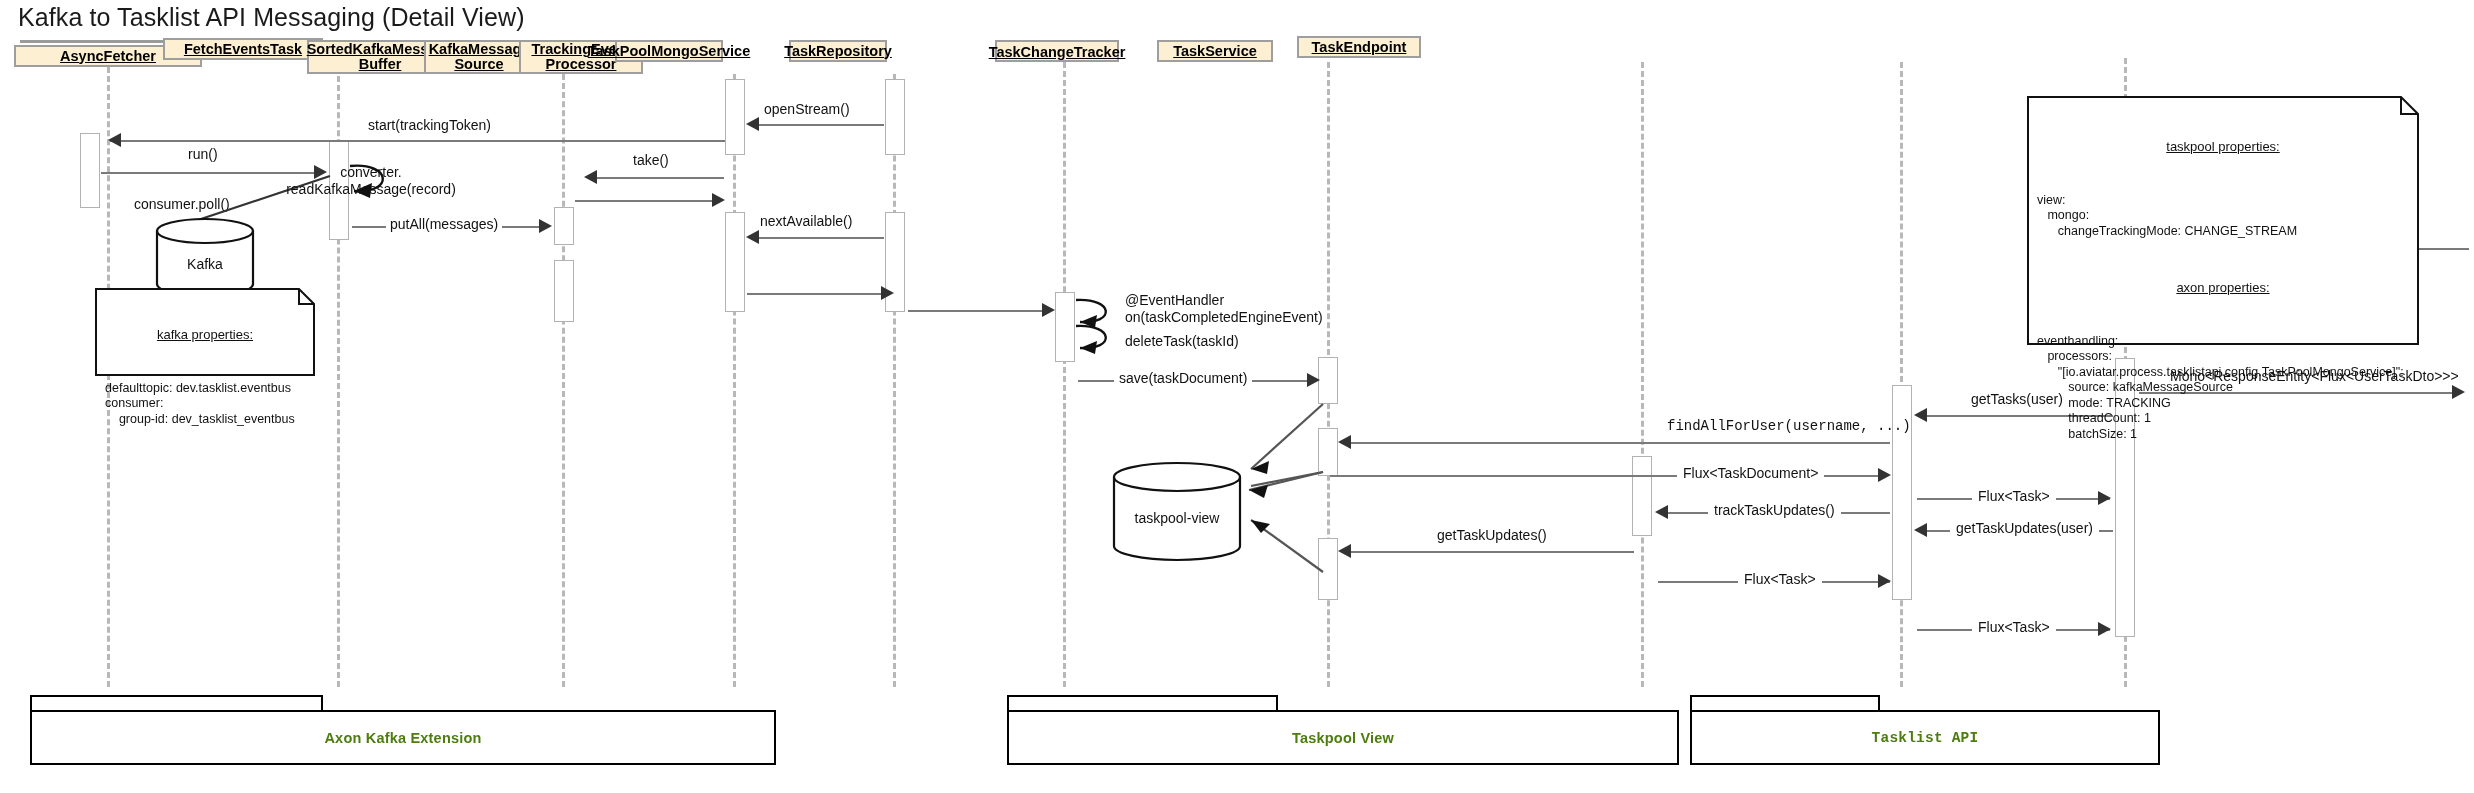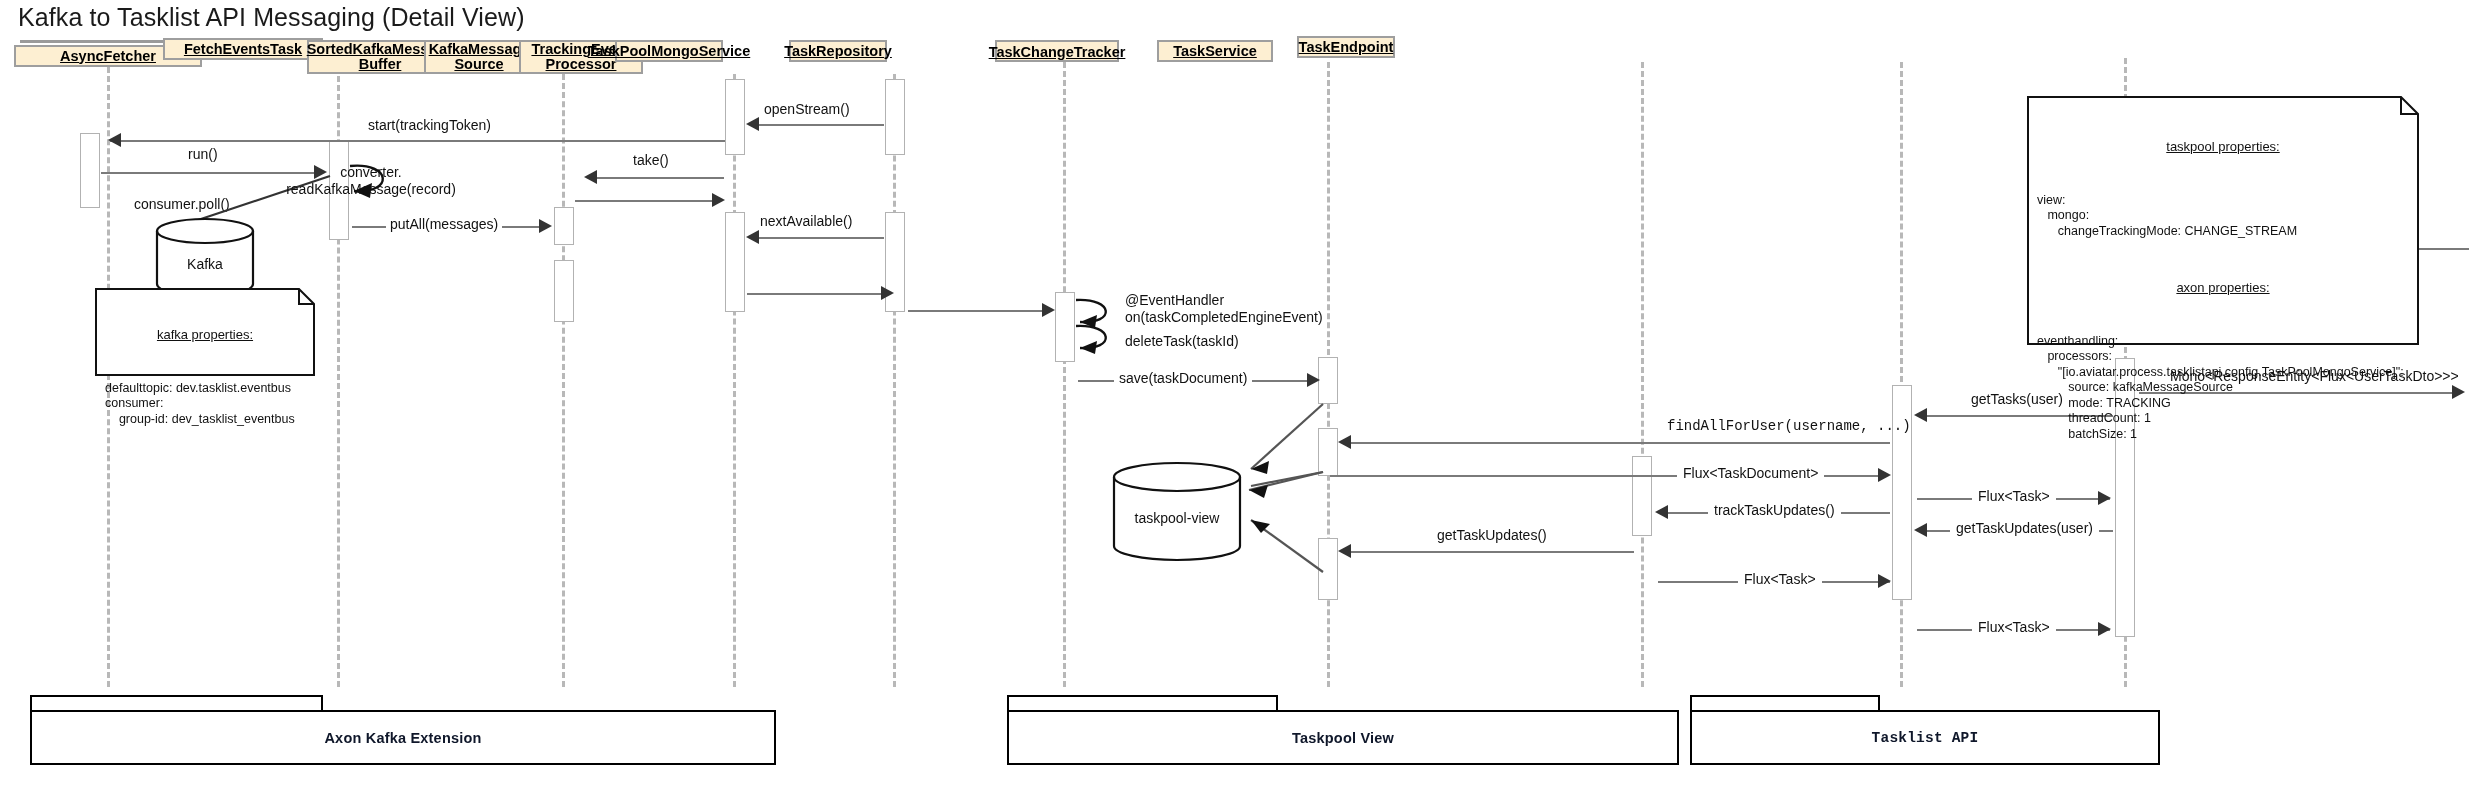--- a/index.html
+++ b/index.html
@@ -82,21 +82,21 @@
   .package .pkg-tab{
     position:absolute;left:0;top:0;height:17px;border:2.5px solid #000;
     border-bottom:none;background:#fff;box-sizing:border-box;
   }
   .package .pkg-body{
     position:absolute;left:0;top:15px;right:0;bottom:0;
     border:2.5px solid #000;background:#fff;box-sizing:border-box;
     display:flex;align-items:center;justify-content:center;
   }
   .package .pkg-label{
-    font-size:14.5px;font-weight:bold;color:#0f172a;letter-spacing:.2px;
+    font-size:14.5px;font-weight:bold;color:#4d7c0f;letter-spacing:.2px;
   }
 </style>
 </head>
 <body>
 
 <div id="canvas">
 
   <div class="abs" id="diagram-title">Kafka to Tasklist API Messaging (Detail View)</div>
   <div class="abs" id="title-rule"></div>
 
@@ -141,21 +141,21 @@
   <div class="abs lifeline-head" style="left:995px;top:40px;width:124px;height:22px;align-items:flex-end;">
     <span class="hd-label">TaskChangeTracker</span>
   </div>
   <div class="abs lifeline-line" style="left:1641px;top:62px;height:625px;"></div>
 
   <div class="abs lifeline-head" style="left:1157px;top:40px;width:116px;height:22px;">
     <span class="hd-label">TaskService</span>
   </div>
   <div class="abs lifeline-line" style="left:1900px;top:62px;height:625px;"></div>
 
-  <div class="abs lifeline-head" style="left:1297px;top:36px;width:98px;height:22px;text-align:center;">
+  <div class="abs lifeline-head" style="left:1297px;top:36px;width:124px;height:22px;text-align:center;">
     <span class="hd-label">TaskEndpoint</span>
   </div>
   <div class="abs lifeline-line" style="left:2124px;top:58px;height:629px;"></div>
 
   <div class="abs activation" style="left:80px;top:133px;width:20px;height:75px;"></div>
 
   <div class="abs activation" style="left:329px;top:140px;width:20px;height:100px;"></div>
 
   <div class="abs activation" style="left:554px;top:207px;width:20px;height:38px;"></div>
   <div class="abs activation" style="left:554px;top:260px;width:20px;height:62px;"></div>

